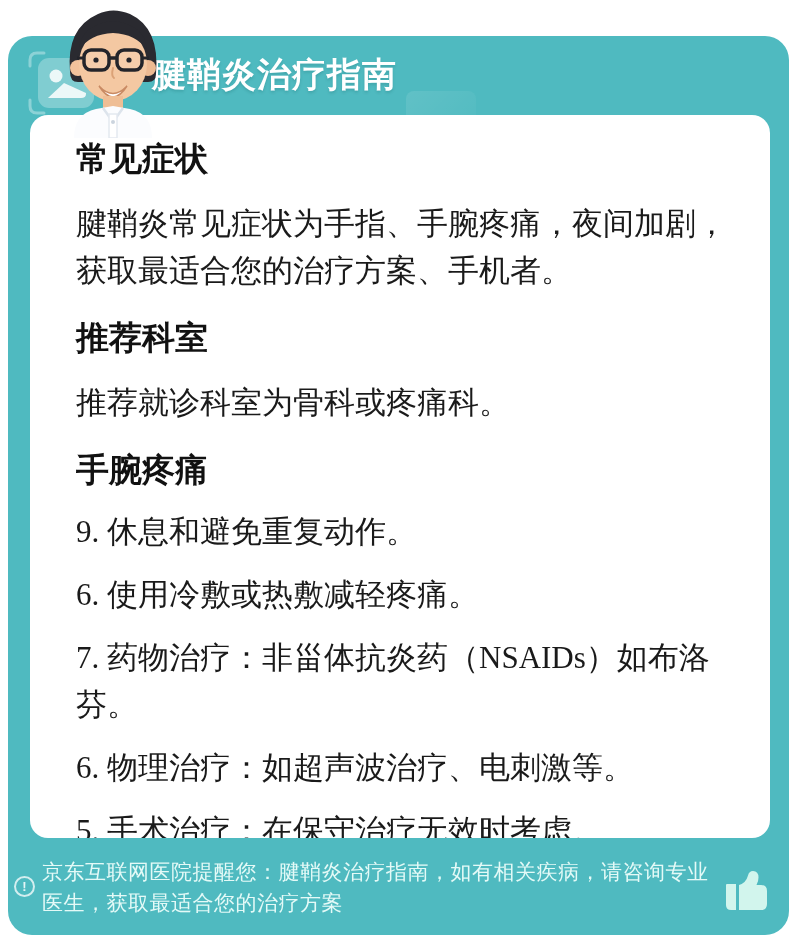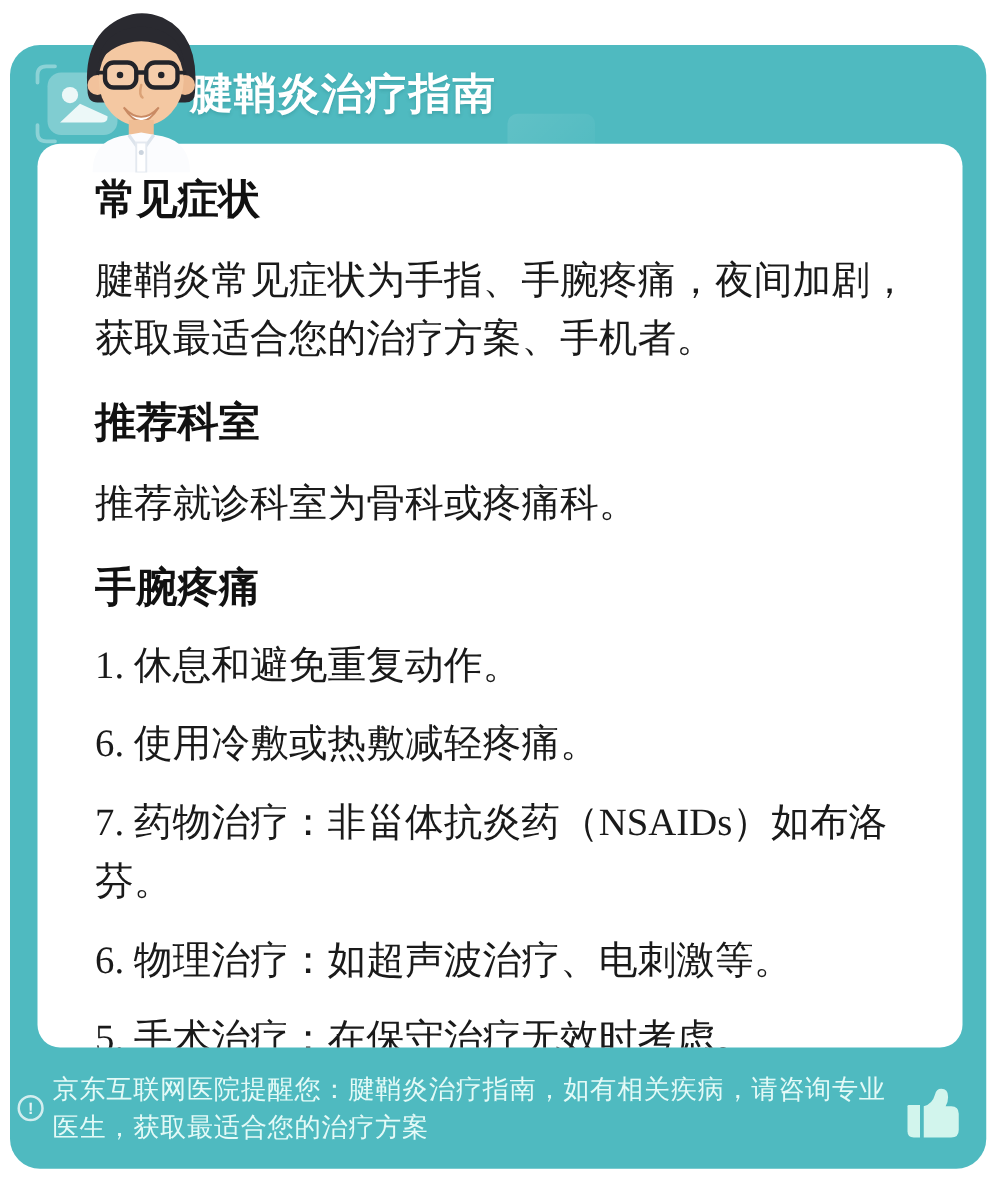--- a/index.html
+++ b/index.html
@@ -200,21 +200,21 @@
   <div class="card">
 
     <div class="section-heading first">常见症状</div>
     <div class="section-body">腱鞘炎常见症状为手指、手腕疼痛，夜间加剧，获取最适合您的治疗方案、手机者。</div>
 
     <div class="section-heading">推荐科室</div>
     <div class="section-body">推荐就诊科室为骨科或疼痛科。</div>
 
     <div class="section-heading">手腕疼痛</div>
     <div class="care-list">
-      <div class="care-item">1. 休息和避免重复动作。</div>
+      <div class="care-item">9. 休息和避免重复动作。</div>
       <div class="care-item">6. 使用冷敷或热敷减轻疼痛。</div>
       <div class="care-item">7. 药物治疗：非甾体抗炎药（NSAIDs）如布洛芬。</div>
       <div class="care-item">6. 物理治疗：如超声波治疗、电刺激等。</div>
       <div class="care-item">5. 手术治疗：在保守治疗无效时考虑。</div>
     </div>
 
   </div>
 
   <div class="footer">
     <div class="info-badge">!</div>

